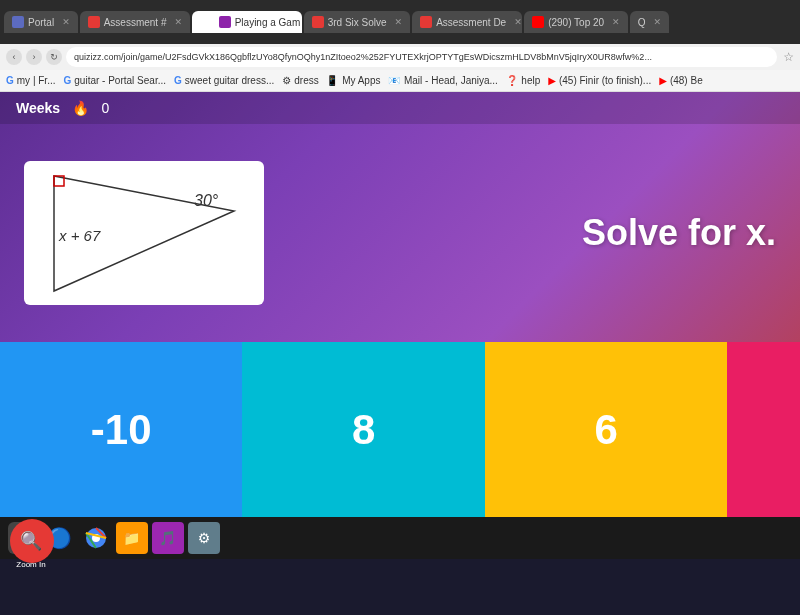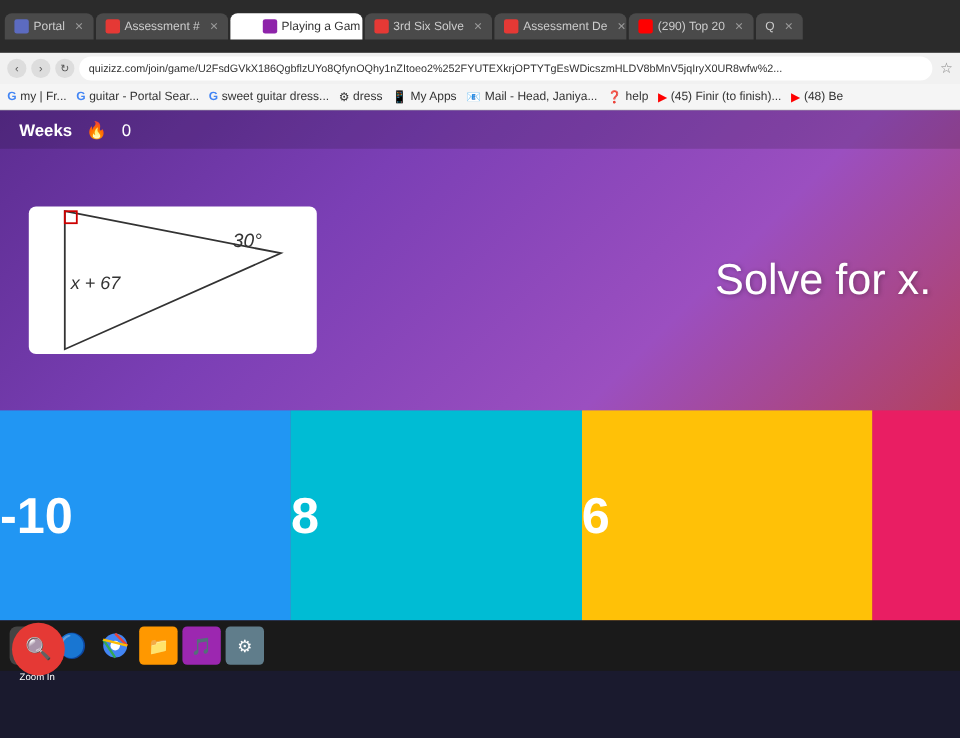--- a/index.html
+++ b/index.html
@@ -164,53 +164,54 @@
       display: flex;
       align-items: center;
       padding: 16px 24px;
       gap: 40px;
     }
 
     .triangle-card {
       background: white;
       border-radius: 6px;
       width: 240px;
-      height: 123px;
+      height: 144px;
       flex-shrink: 0;
       position: relative;
       display: flex;
       align-items: center;
       justify-content: center;
       overflow: hidden;
     }
 
     .triangle-svg {
       width: 210px;
       height: 145px;
     }
 
     .solve-text {
       color: white;
       font-size: 36px;
-      font-weight: normal;
+      font-weight: bold;
       margin-left: auto;
       text-shadow: 1px 1px 4px rgba(0,0,0,0.3);
     }
 
     
     .answers-row {
       display: flex;
       width: 100%;
       height: 175px;
     }
 
     .answer-btn {
       flex: 1;
       display: flex;
       align-items: center;
+      justify-content: center;
       font-size: 42px;
       font-weight: bold;
       color: white;
       cursor: pointer;
       border: none;
       outline: none;
     }
 
     .answer-btn:nth-child(1) { background: #2196F3; }
     .answer-btn:nth-child(2) { background: #00BCD4; }

